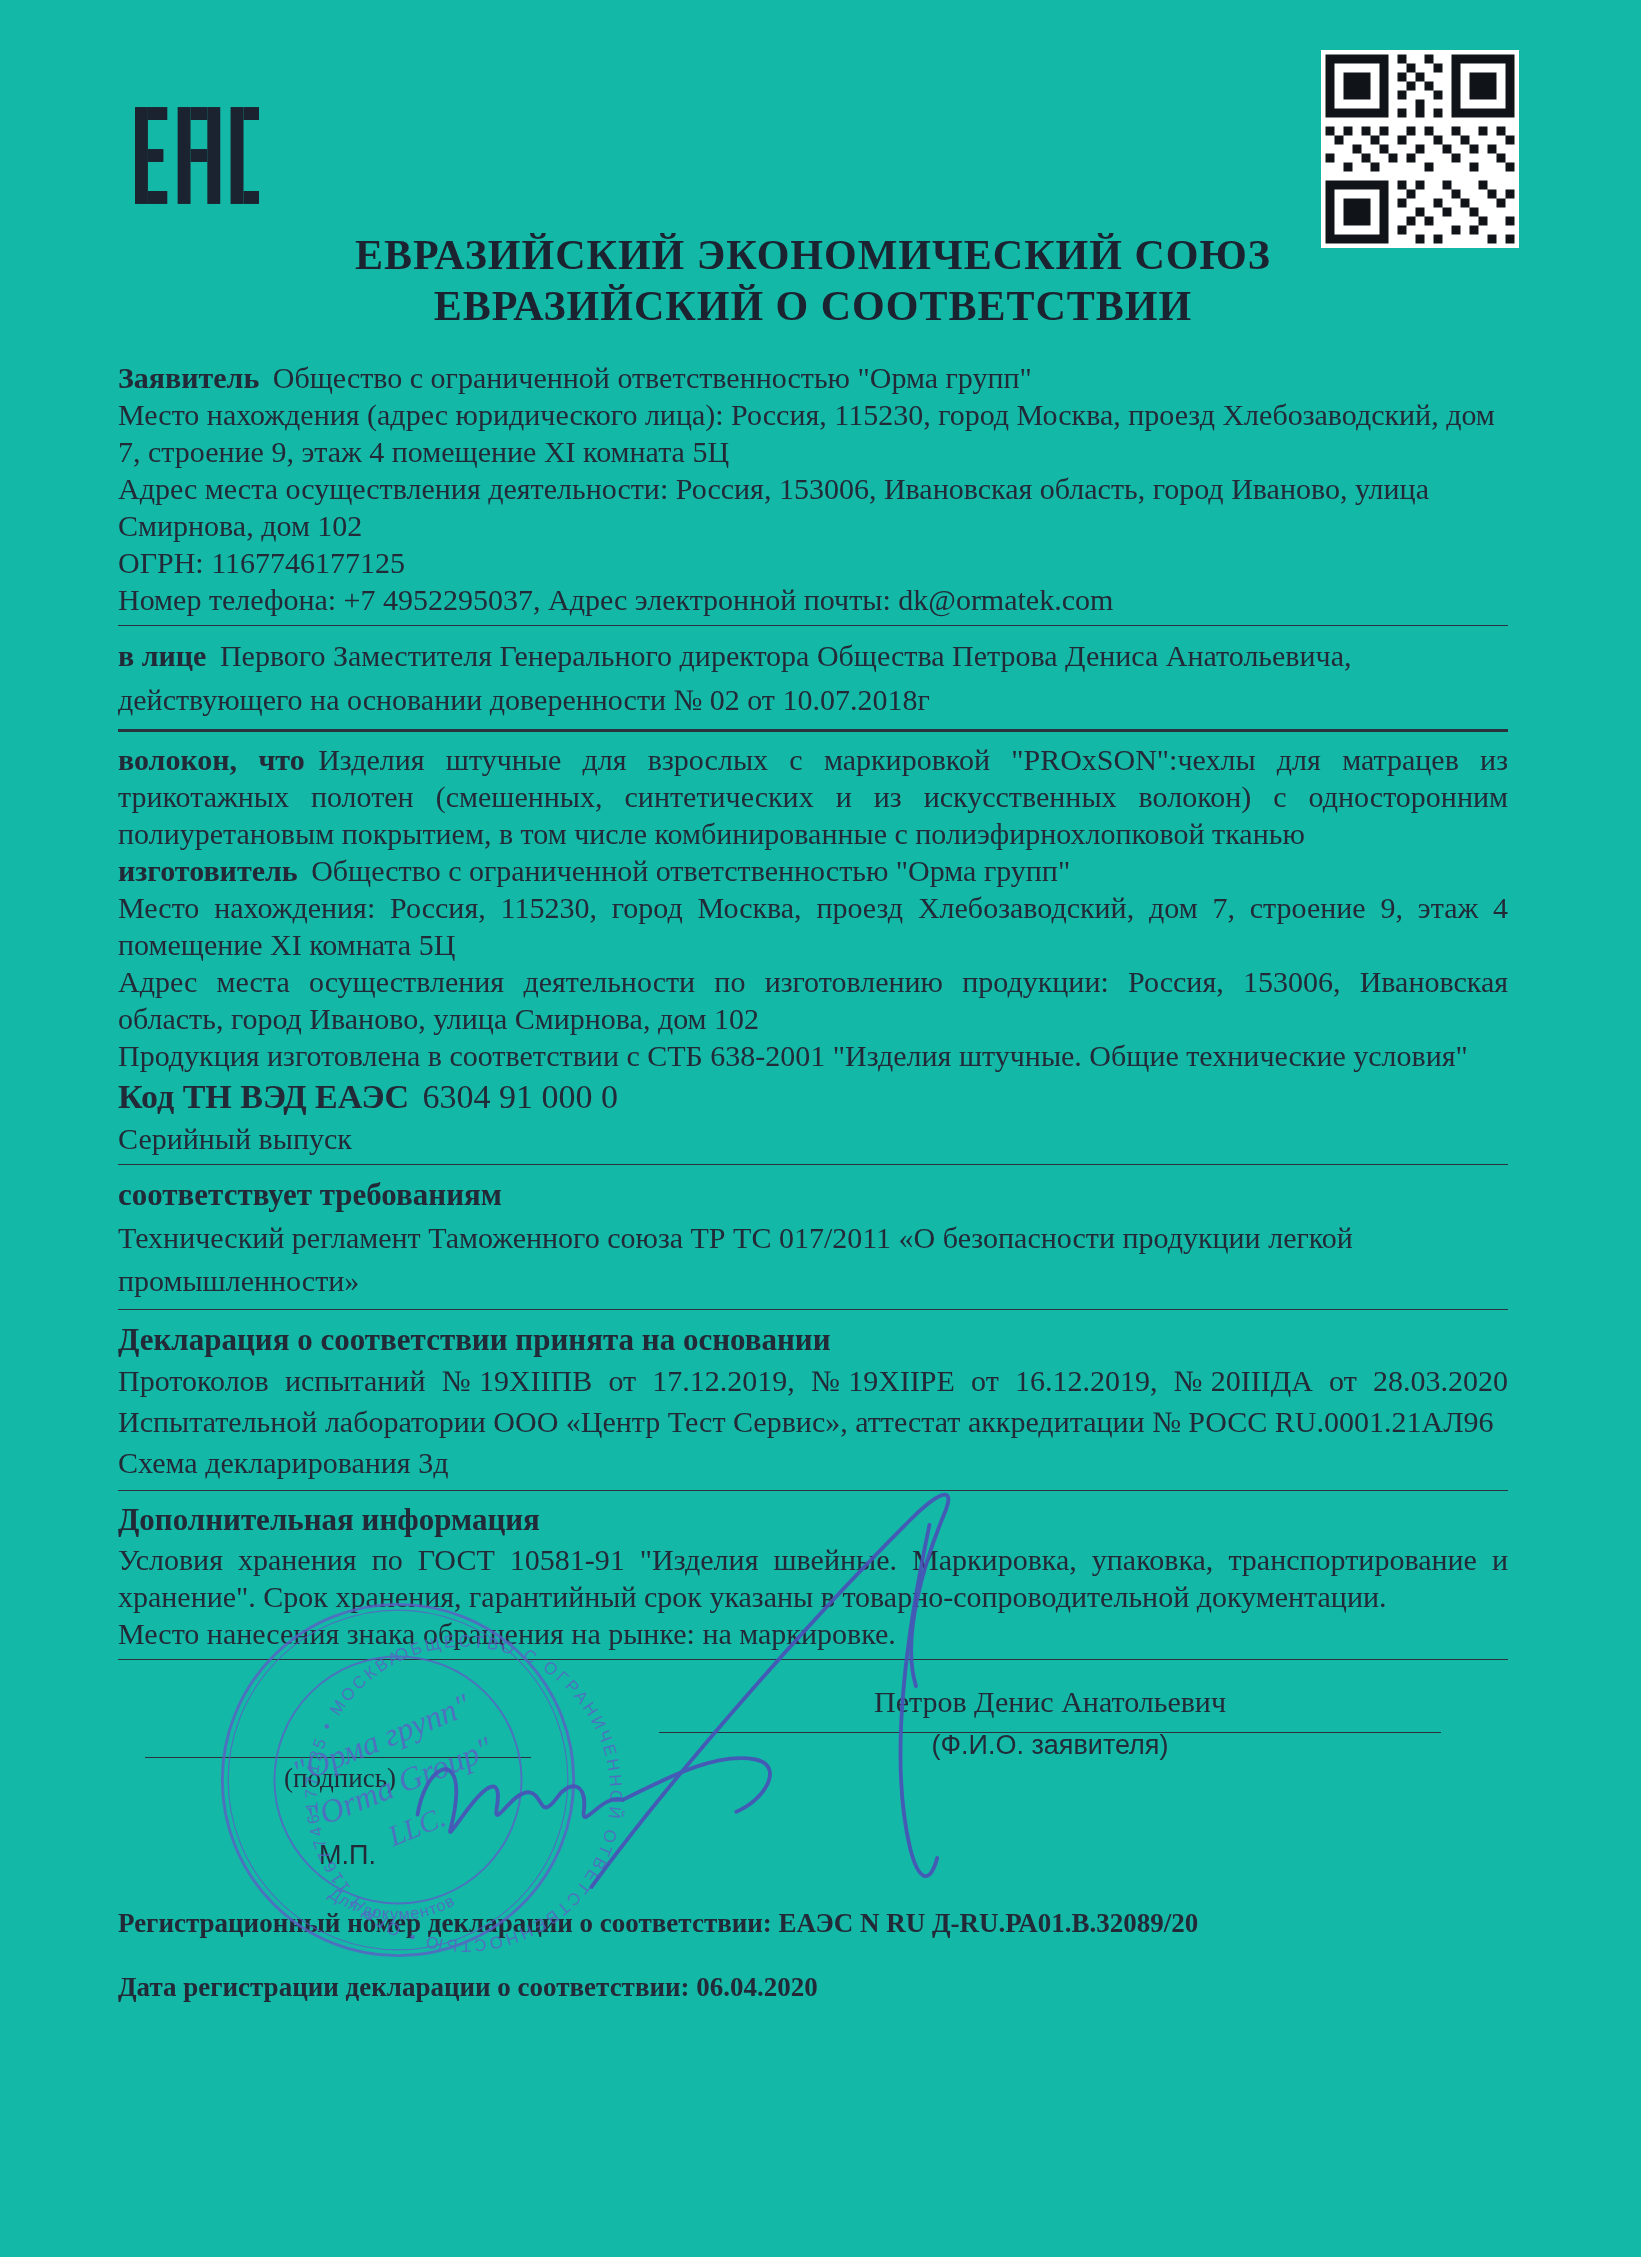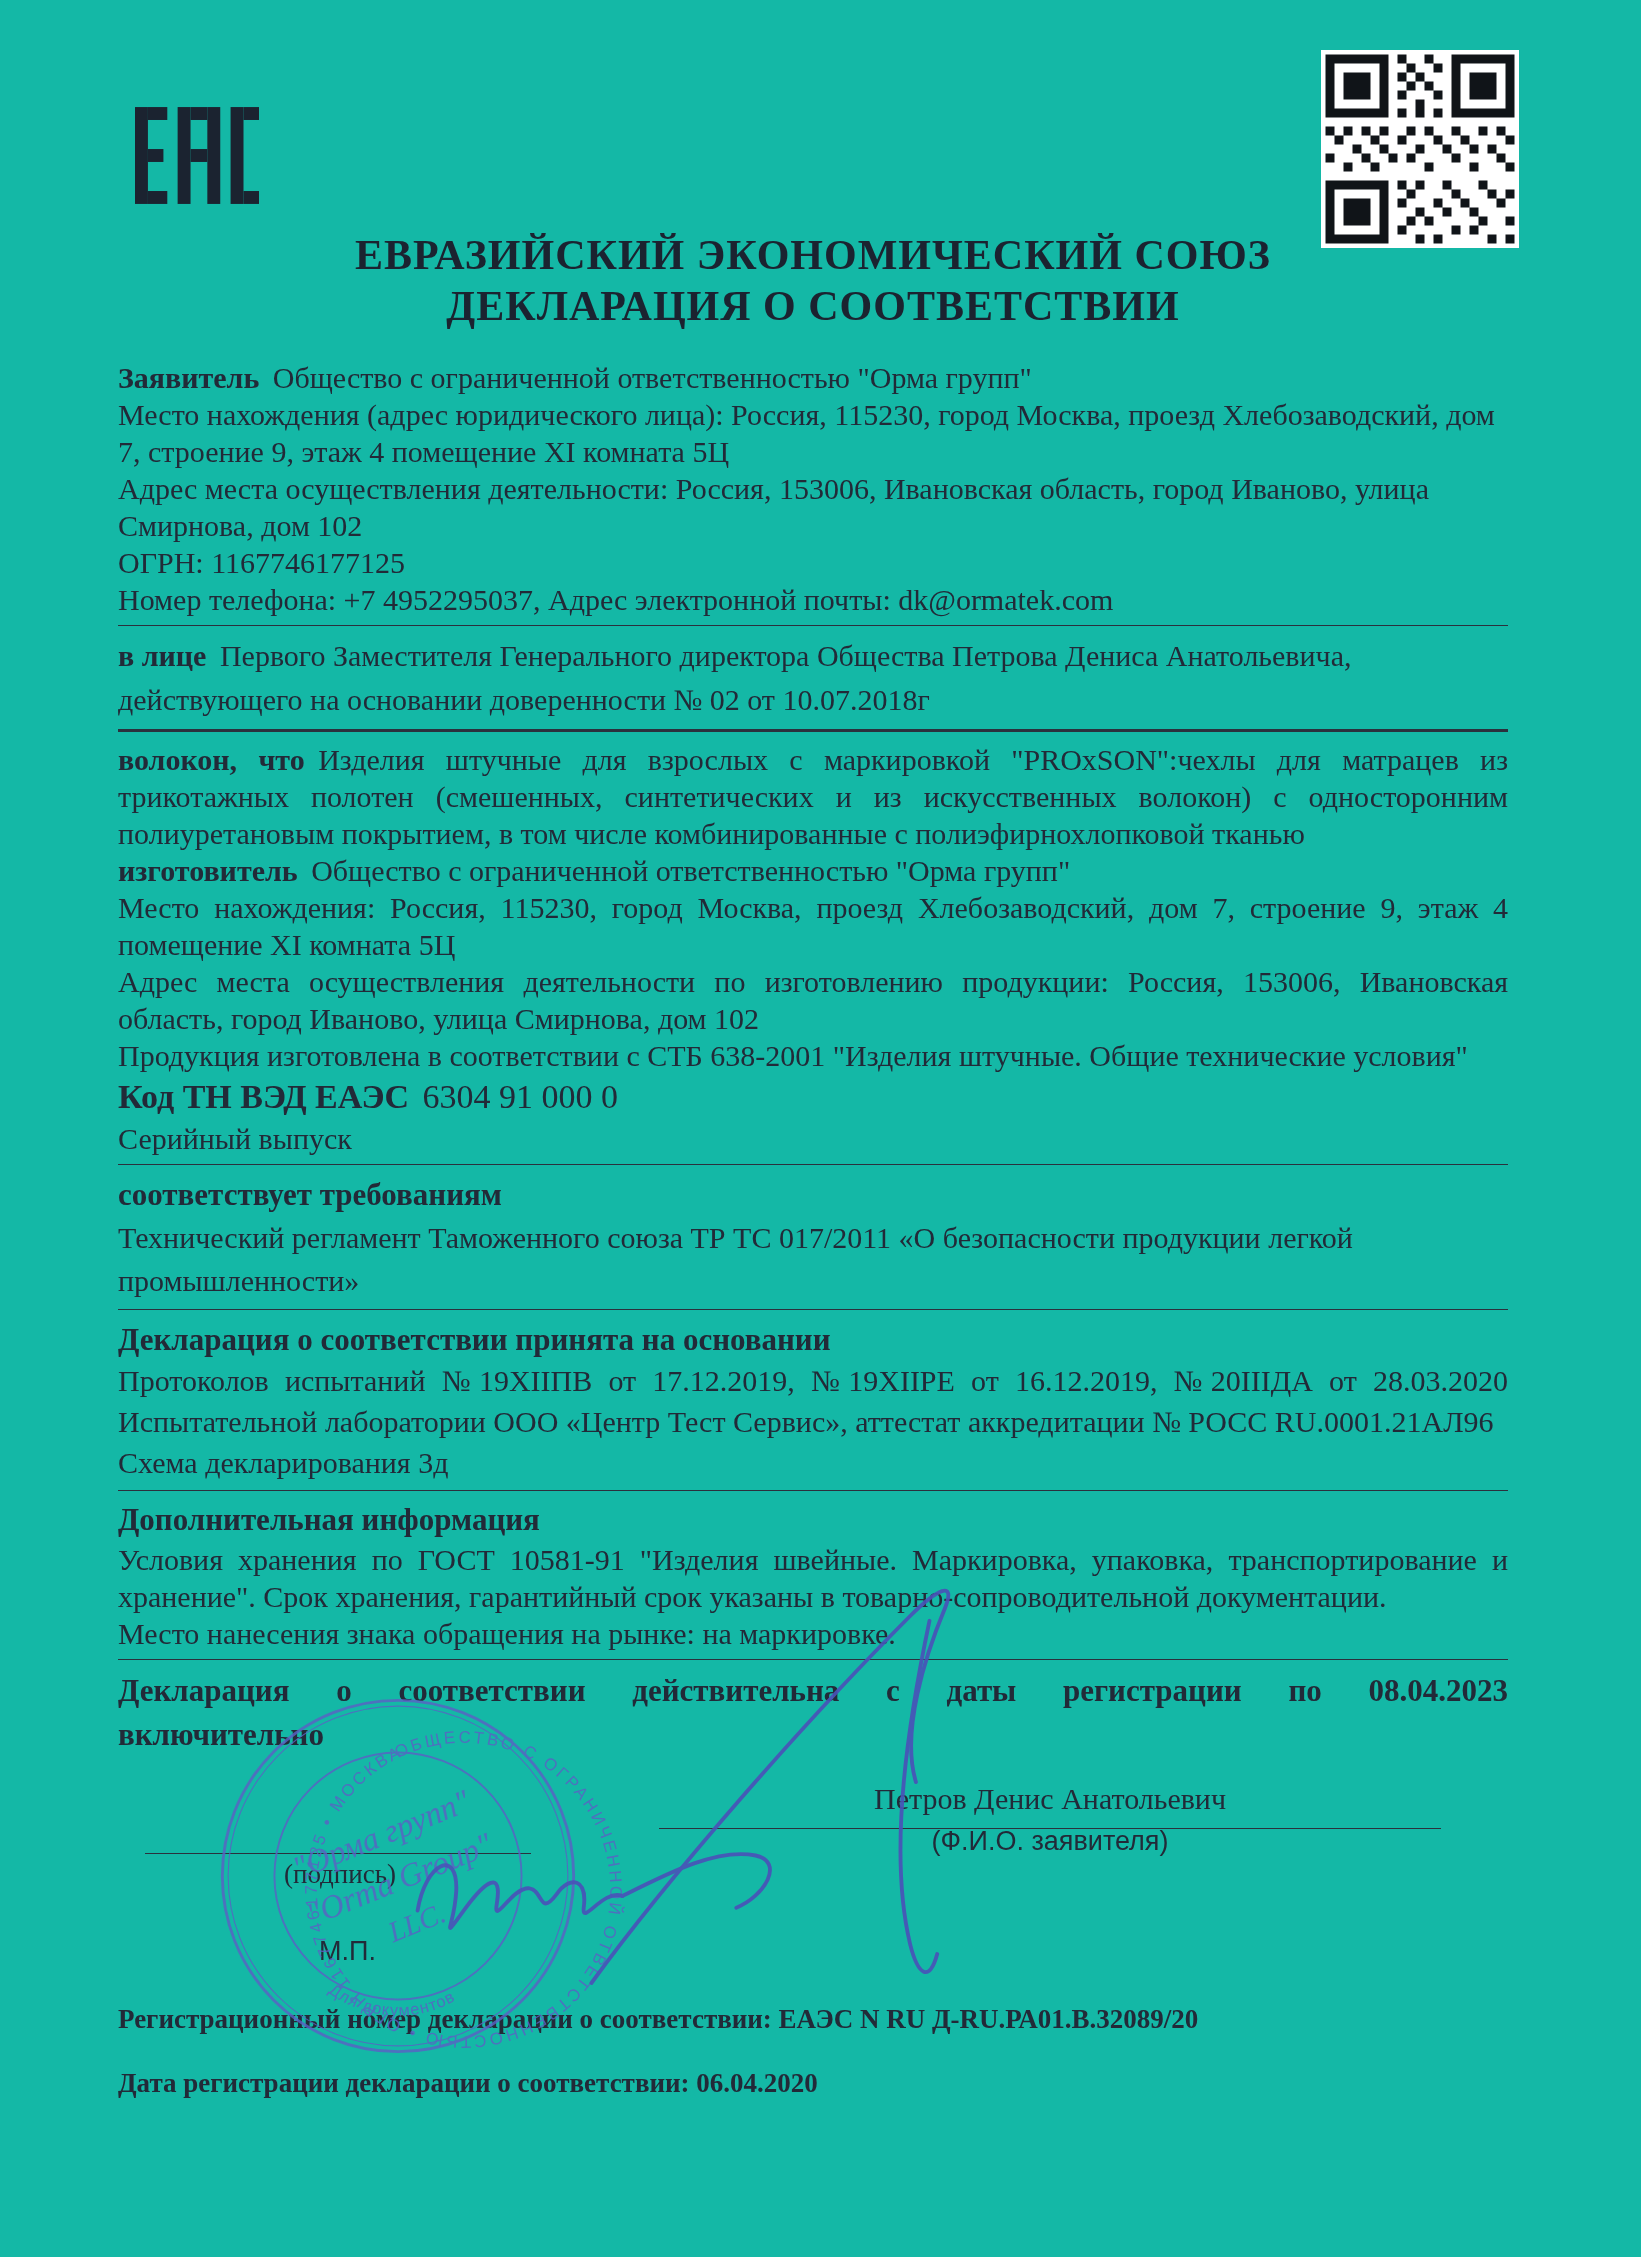--- a/index.html
+++ b/index.html
@@ -110,21 +110,21 @@
         M80 190h10v10h-10z M140 190h10v10h-10z M160 190h10v10h-10z
         M100 200h10v10h-10z M120 200h10v10h-10z M180 200h10v10h-10z M200 200h10v10h-10z"></path>
       </g>
     </svg>
   </div>
 
   <div class="content">
 
     <div class="titles">
       <div>ЕВРАЗИЙСКИЙ ЭКОНОМИЧЕСКИЙ СОЮЗ</div>
-      <div>ДЕКЛАРАЦИЯ О СООТВЕТСТВИИ</div>
+      <div>ЕВРАЗИЙСКИЙ О СООТВЕТСТВИИ</div>
     </div>
 
     <div class="block" style="margin-top:27px">
       <p><span class="lbl">Заявитель</span><span>Общество с ограниченной ответственностью "Орма групп"</span></p>
       <p>Место нахождения (адрес юридического лица): Россия, 115230, город Москва, проезд Хлебозаводский, дом 7, строение 9, этаж 4 помещение XI комната 5Ц</p>
       <p>Адрес места осуществления деятельности: Россия, 153006, Ивановская область, город Иваново, улица Смирнова, дом 102</p>
       <p>ОГРН: 1167746177125</p>
       <p>Номер телефона: +7 4952295037, Адрес электронной почты: dk@ormatek.com</p>
     </div>
     <hr class="rule">
@@ -158,24 +158,20 @@
     </div>
     <hr class="rule">
 
     <div>
       <p class="heading">Дополнительная информация</p>
       <p class="justify">Условия хранения по ГОСТ 10581-91 "Изделия швейные. Маркировка, упаковка, транспортирование и хранение". Срок хранения, гарантийный срок указаны в товарно-сопроводительной документации.</p>
       <p>Место нанесения знака обращения на рынке: на маркировке.</p>
     </div>
     <hr class="rule">
 
-    <div class="validity">
-      <div class="jline">Декларация о соответствии действительна с даты регистрации по 08.04.2023</div>
-      <div class="l2">включительно</div>
-    </div>
 
     <div class="sig-zone">
       <div class="sig-line"></div>
       <div class="sig-caption">(подпись)</div>
       <div class="mp">М.П.</div>
       <div class="fio-name">Петров Денис Анатольевич</div>
       <div class="fio-line"></div>
       <div class="fio-caption">(Ф.И.О. заявителя)</div>
 
       <div class="stamp">

